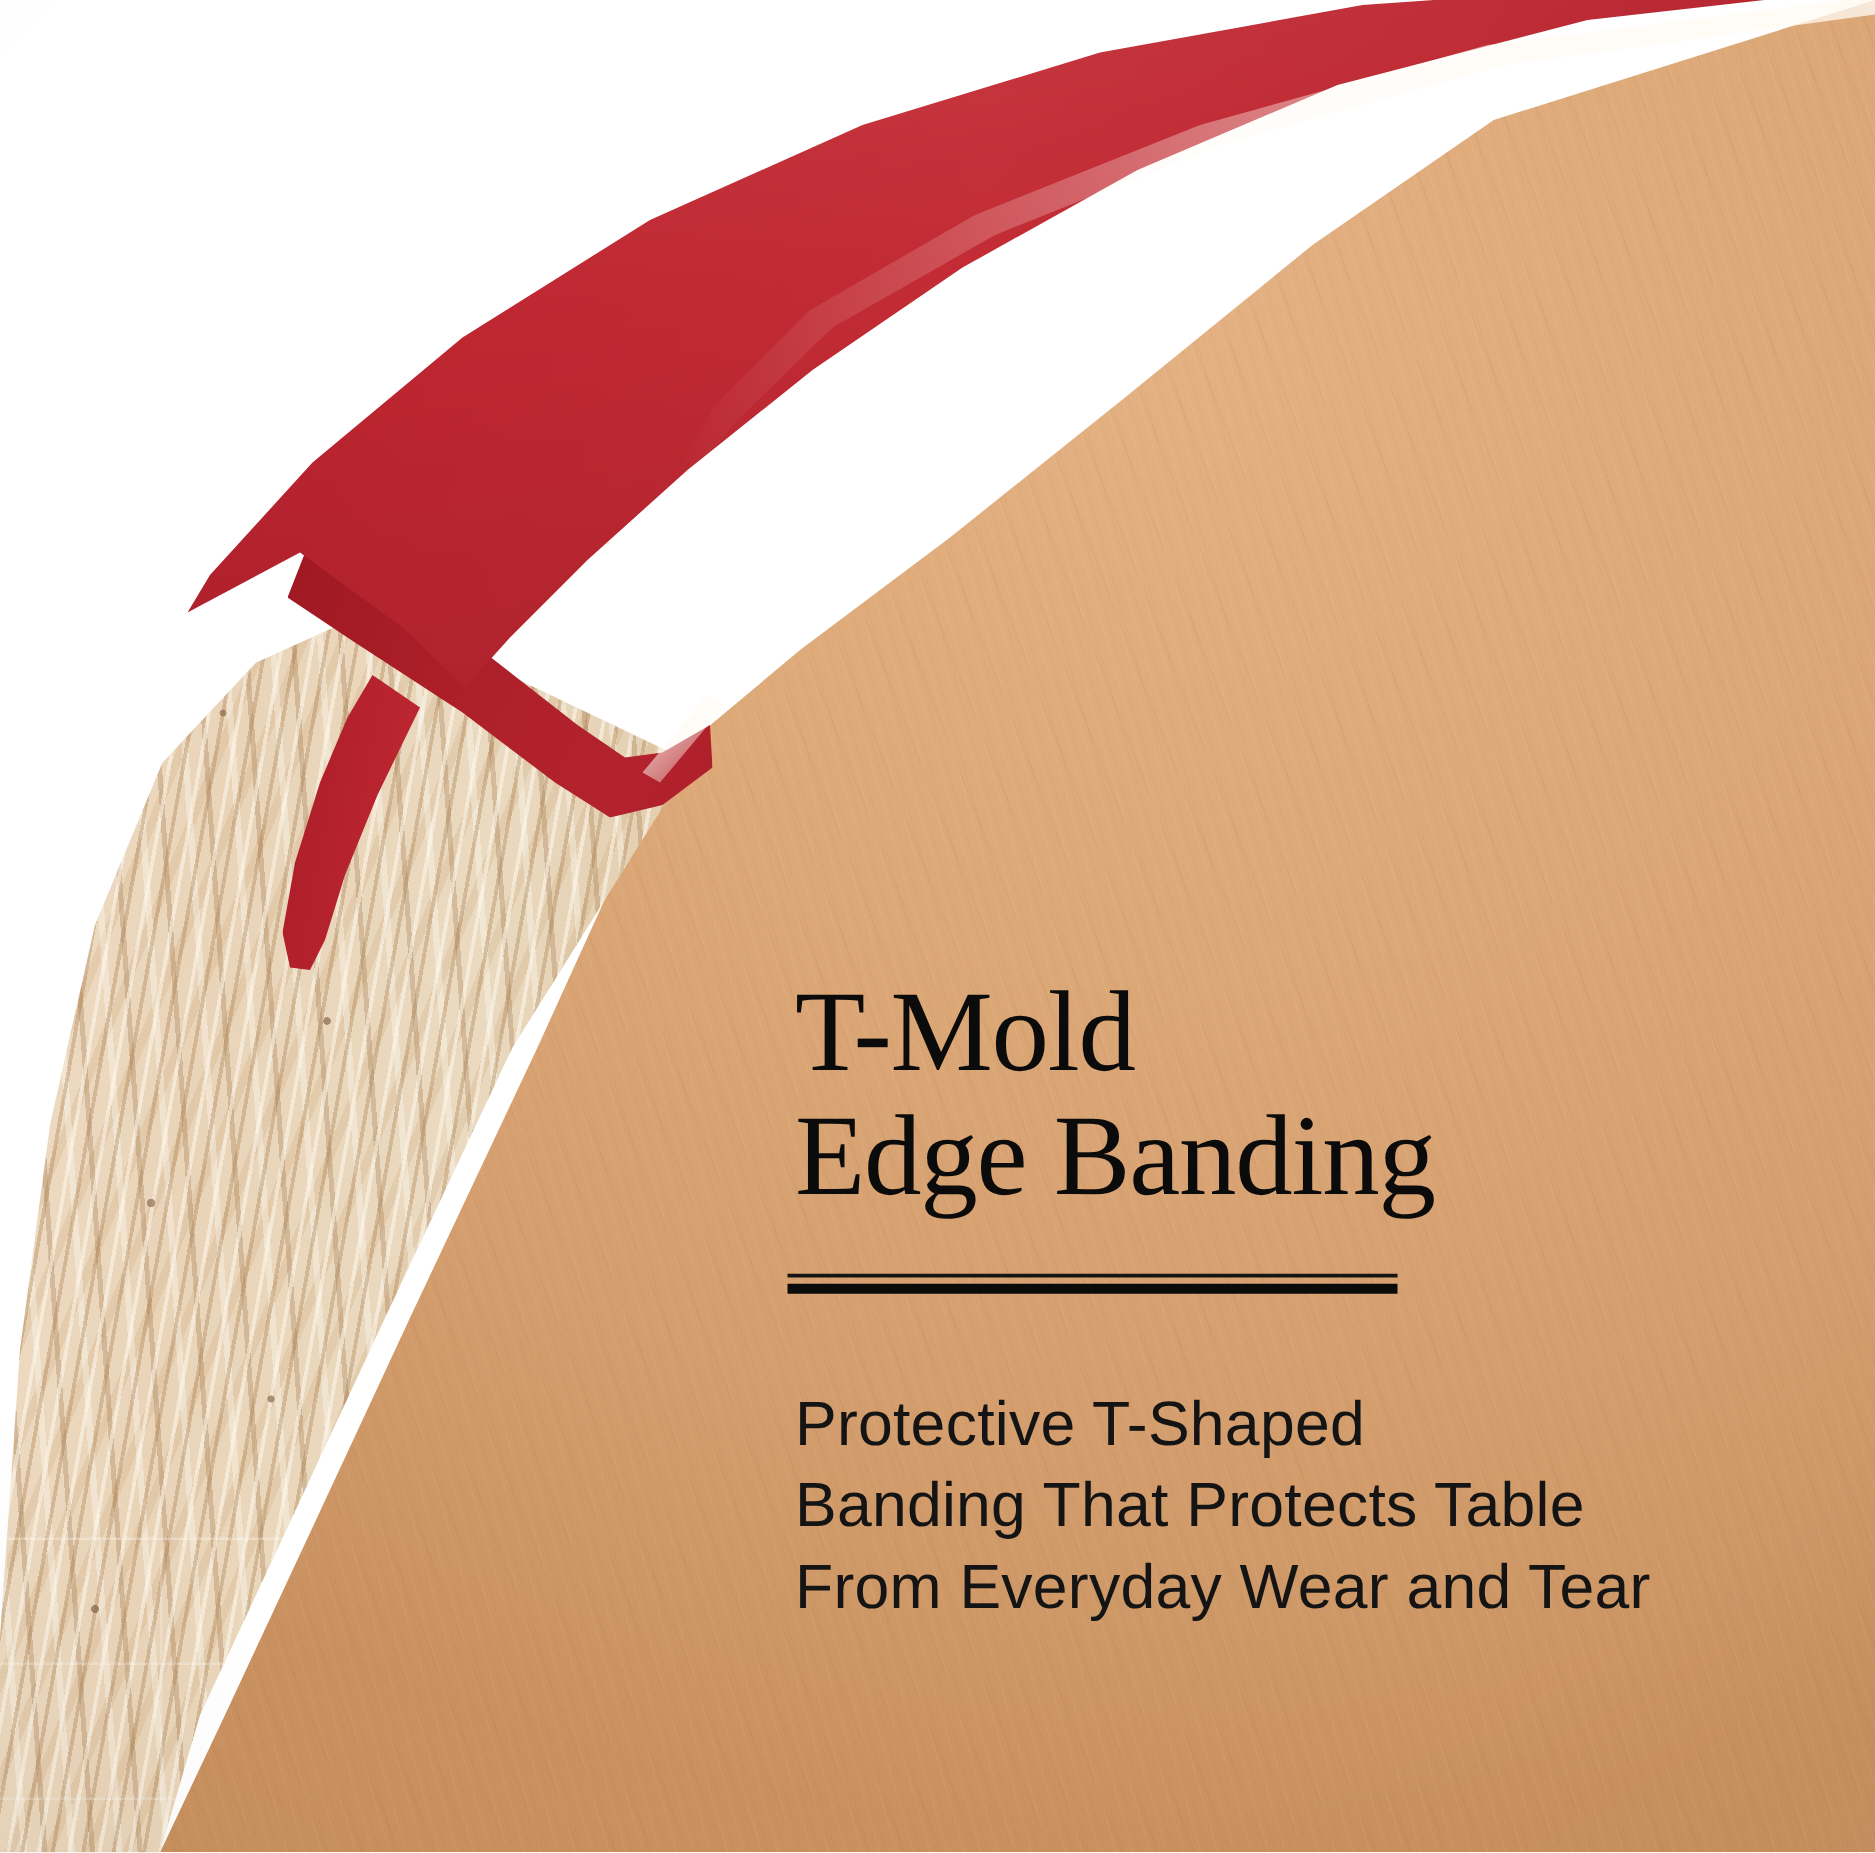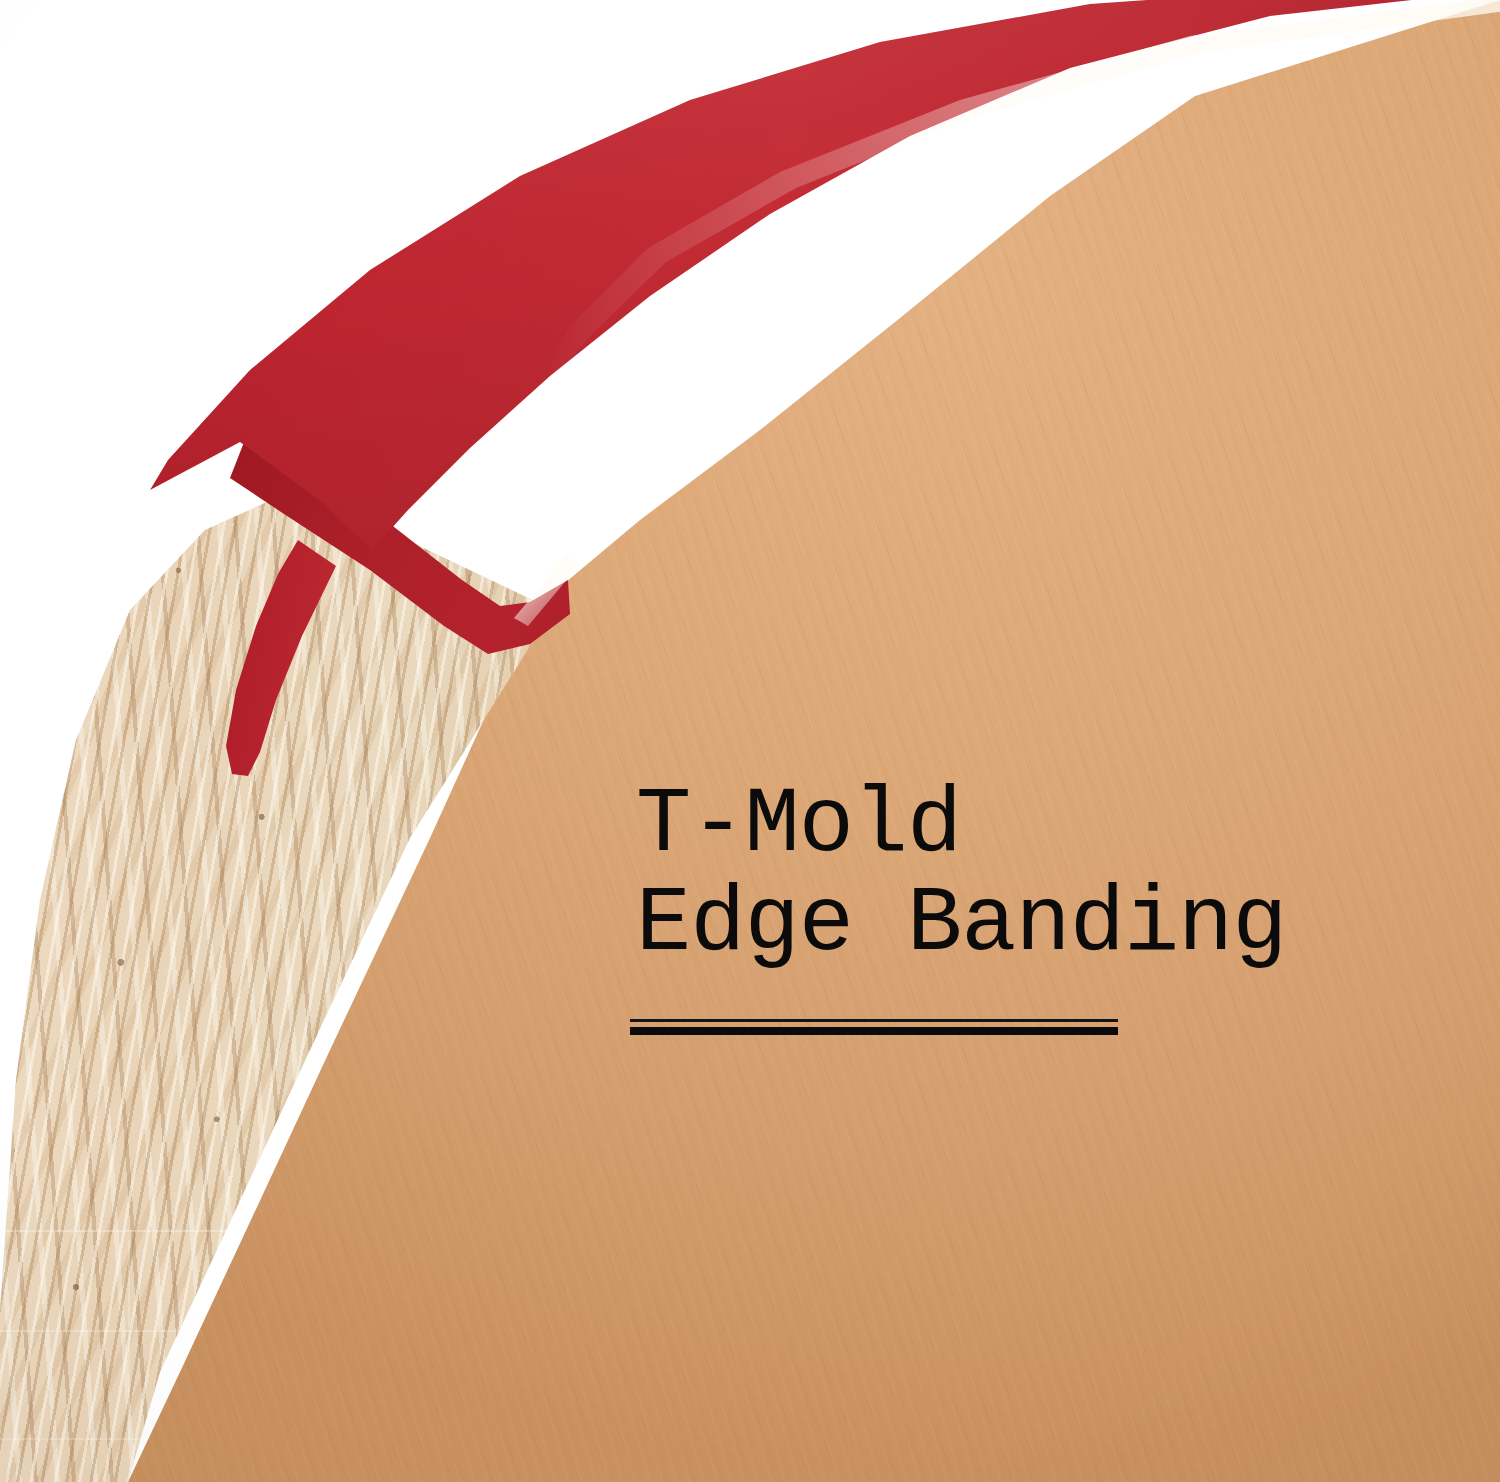--- a/index.html
+++ b/index.html
@@ -234,21 +234,21 @@
     pointer-events:none;
   }
 
   
   #copy{
     position:absolute;
     left:636px;top:776px;width:800px;
   }
   #headline{
     margin:0;
-    font-family:Liberation Mono, monospace;
+    font-family:Liberation Serif, serif;
     font-weight:400;
     font-size:92px;
     line-height:1.08;
     letter-spacing:-1px;
     color:#0B0B0B;
     white-space:pre-line;
   }
   #divider{
     margin-top:44px;
     margin-left:-6px;
@@ -307,15 +307,18 @@
 
     <h1 id="headline">T-Mold
 Edge Banding</h1>
 
     <div id="divider">
       <div class="rule-thin"></div>
       <div class="rule-gap"></div>
       <div class="rule-thick"></div>
     </div>
 
+    <p id="subcopy">Protective T-Shaped
+Banding That Protects Table
+From Everyday Wear and Tear</p>
   </div>
 
 </div>
 
 </body></html>

